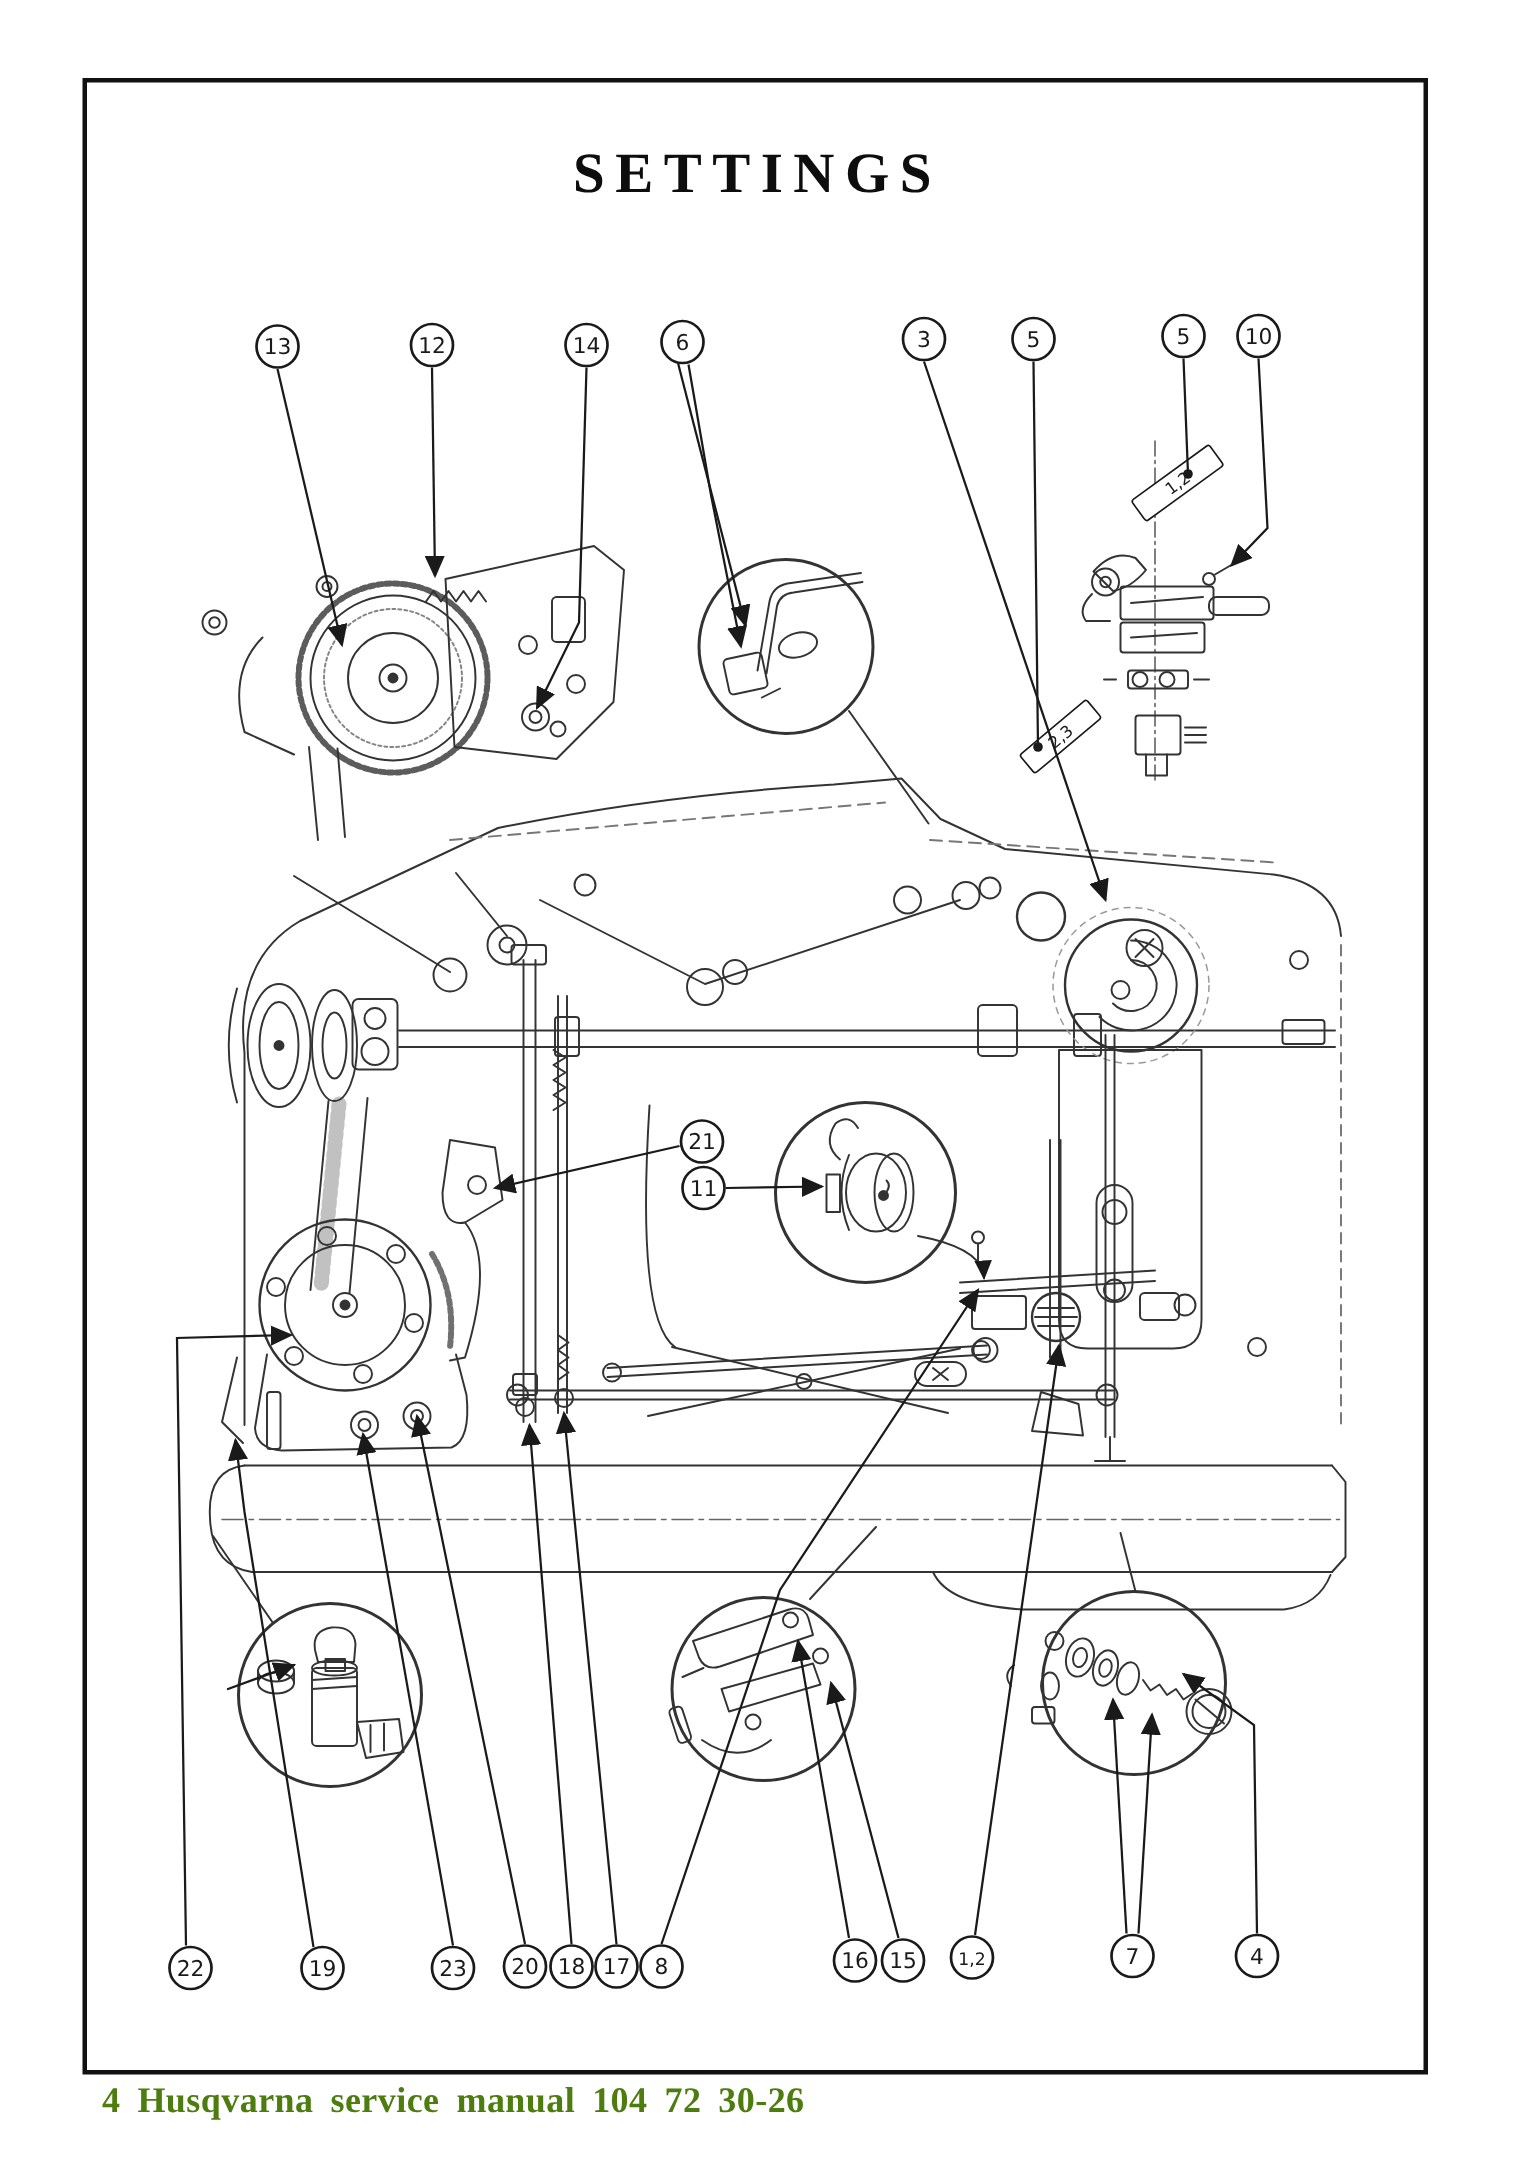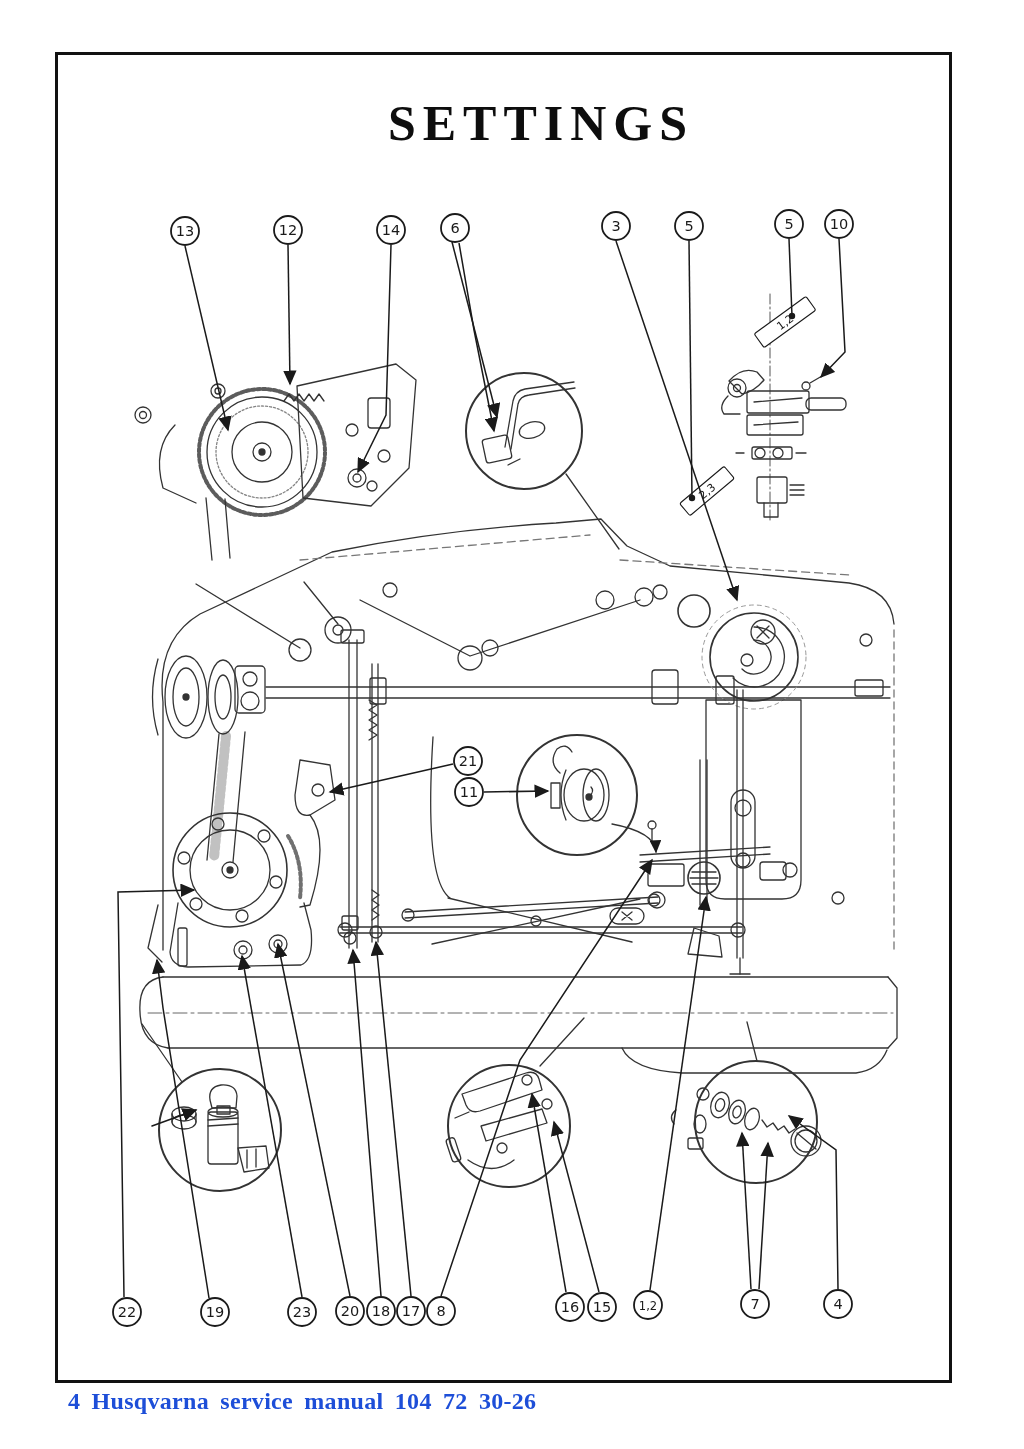--- a/index.html
+++ b/index.html
@@ -1,24 +1,24 @@
 <!DOCTYPE html>
 <html><head>
 <meta charset="utf-8">
 <style>
   html,body{margin:0;padding:0;background:#ffffff;}
   body{width:1024px;height:1449px;position:relative;overflow:hidden;
        font-family:"Liberation Serif",serif;color:#111;}
   .page-border{position:absolute;left:55px;top:52px;width:897px;height:1331px;
        border:3px solid #111;box-sizing:border-box;}
   .page-title{position:absolute;left:55px;top:94px;width:900px;text-align:center;
-       font-size:50px;font-weight:bold;letter-spacing:7px;
-       font-family:"Liberation Serif",serif;color:#0d0d0d;margin-left:36px;}
+       font-size:38px;font-weight:bold;letter-spacing:7px;
+       font-family:"Liberation Serif",serif;color:#0d0d0d;}
   .footer-text{position:absolute;left:68px;top:1388px;font-size:24px;font-weight:bold;
-       word-spacing:5px;letter-spacing:0.3px;color:#1d4ed8;
+       word-spacing:5px;letter-spacing:0.3px;color:#4d7c0f;
        font-family:"Liberation Serif",serif;}
   svg{position:absolute;left:0;top:0;}
   .art{stroke:#333;fill:none;stroke-width:1.3;stroke-linecap:round;stroke-linejoin:round;}
 </style>
 </head>
 <body>
 
 <div class="page-border"></div>
 <div class="page-title">SETTINGS</div>
 

